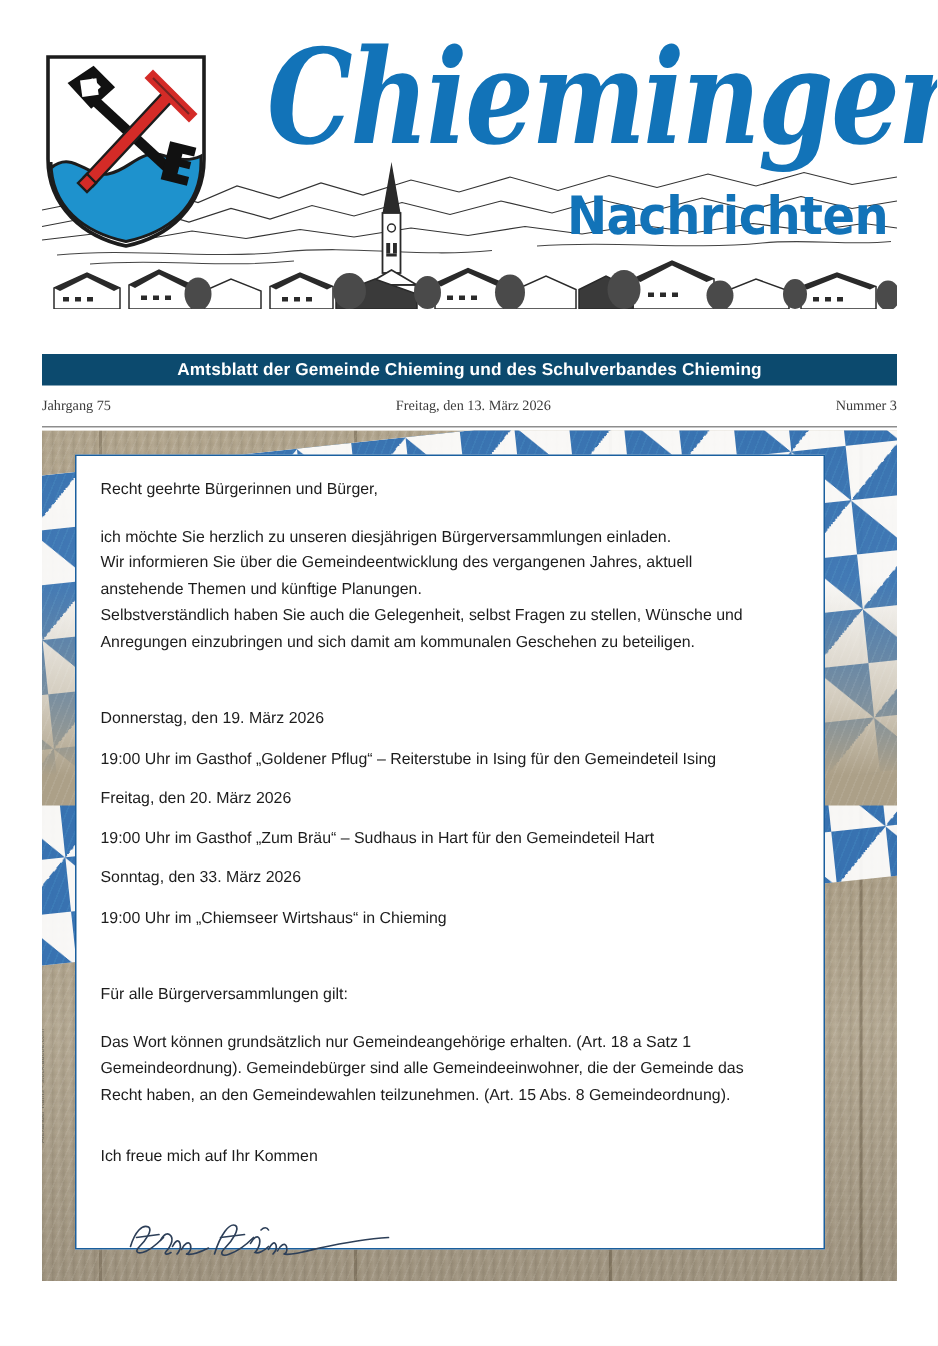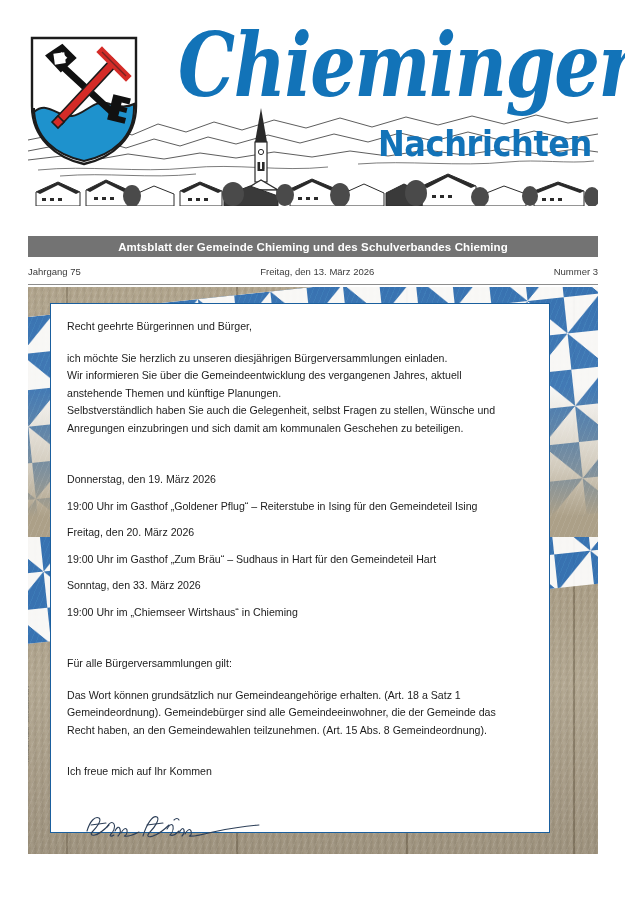--- a/index.html
+++ b/index.html
@@ -100,21 +100,21 @@
     z-index: 2;
   }
 
   
   .banner {
     position: absolute;
     left: 28px;
     top: 236px;
     width: 570px;
     height: 21px;
-    background: #737373;
+    background: #0c4a6e;
     color: #ffffff;
     font-size: 11.5px;
     font-weight: bold;
     letter-spacing: 0.1px;
     display: flex;
     align-items: center;
     justify-content: center;
     text-align: center;
     z-index: 8;
   }
@@ -125,20 +125,21 @@
     left: 28px;
     top: 258px;
     width: 570px;
     height: 26px;
     border-bottom: 1.2px solid #8d8d8d;
     display: flex;
     align-items: center;
     font-size: 9.5px;
     color: #3b3b3b;
     z-index: 8;
+    font-family: Liberation Serif, serif;
   }
   .issueline .il-left   { flex: 0 0 auto; }
   .issueline .il-center { flex: 1 1 auto; text-align: center; }
   .issueline .il-right  { flex: 0 0 auto; }
 
   
   .article-area {
     position: absolute;
     left: 28px;
     top: 287px;

